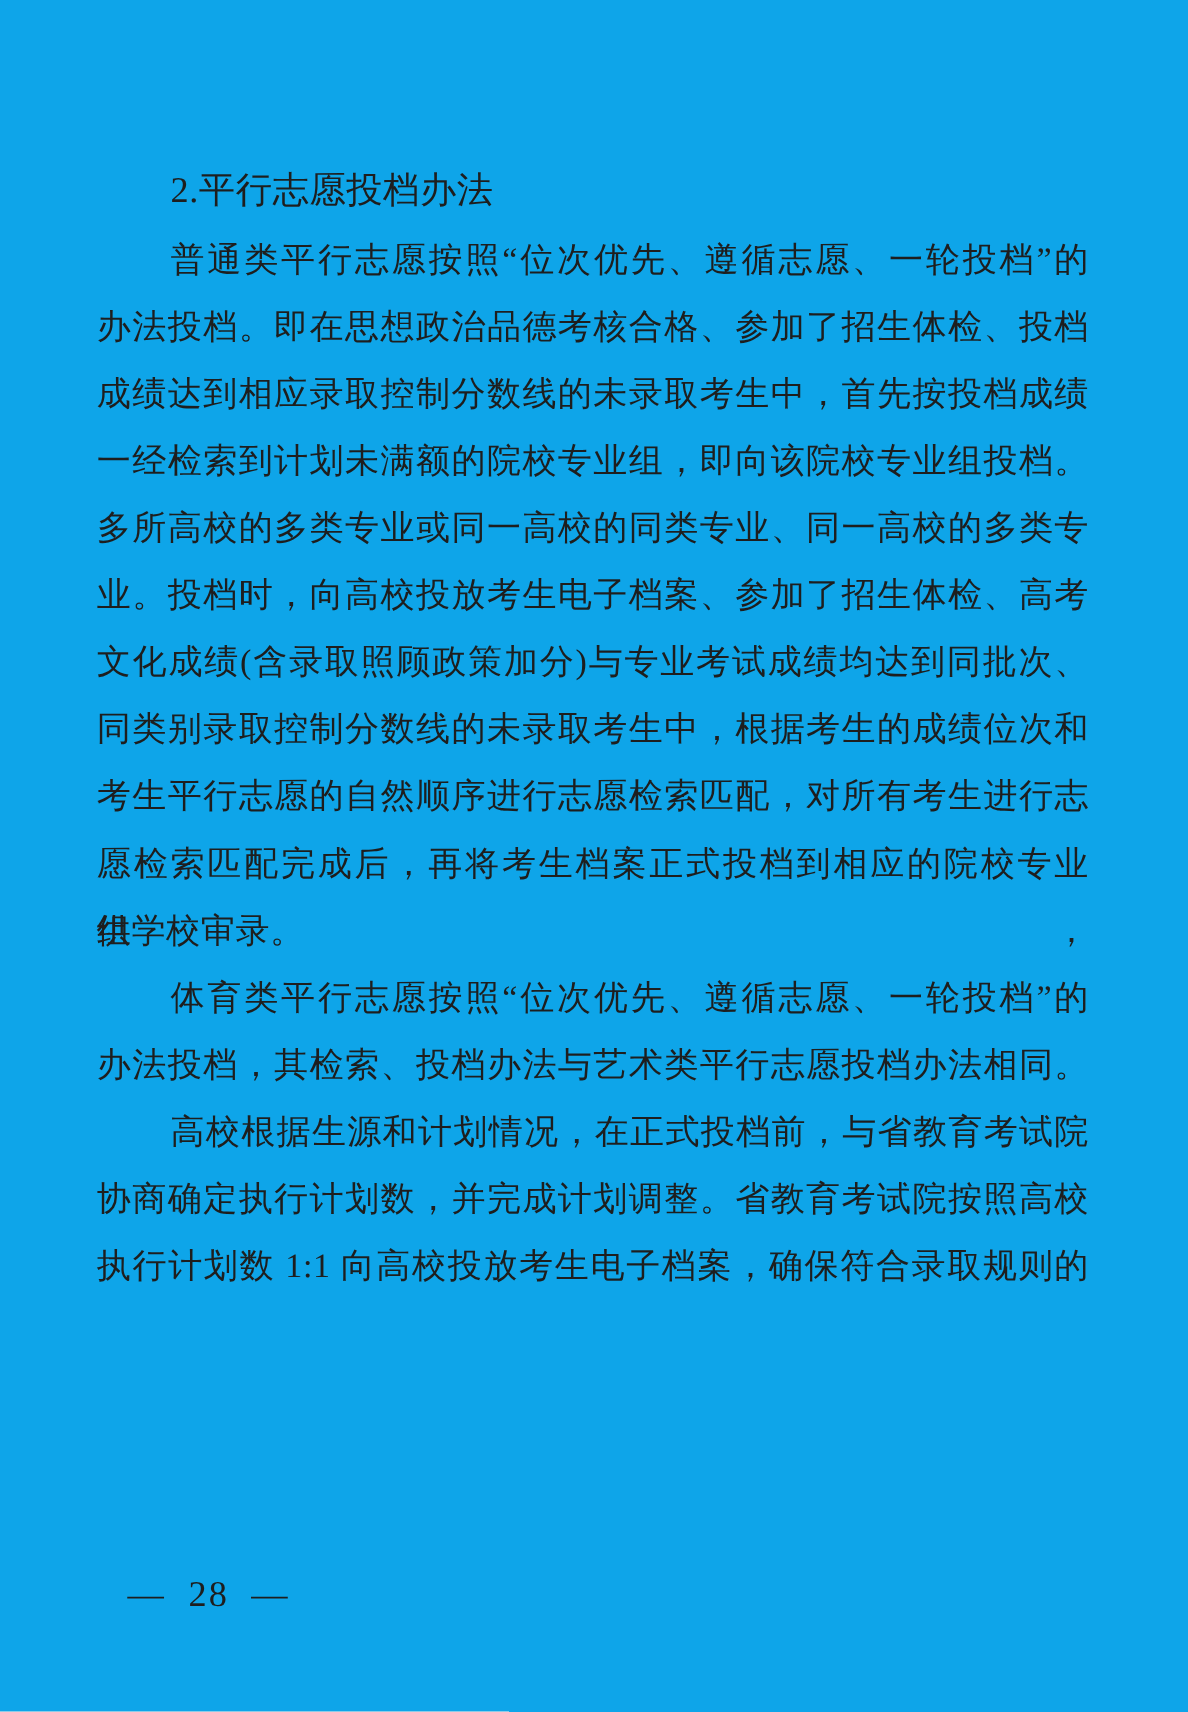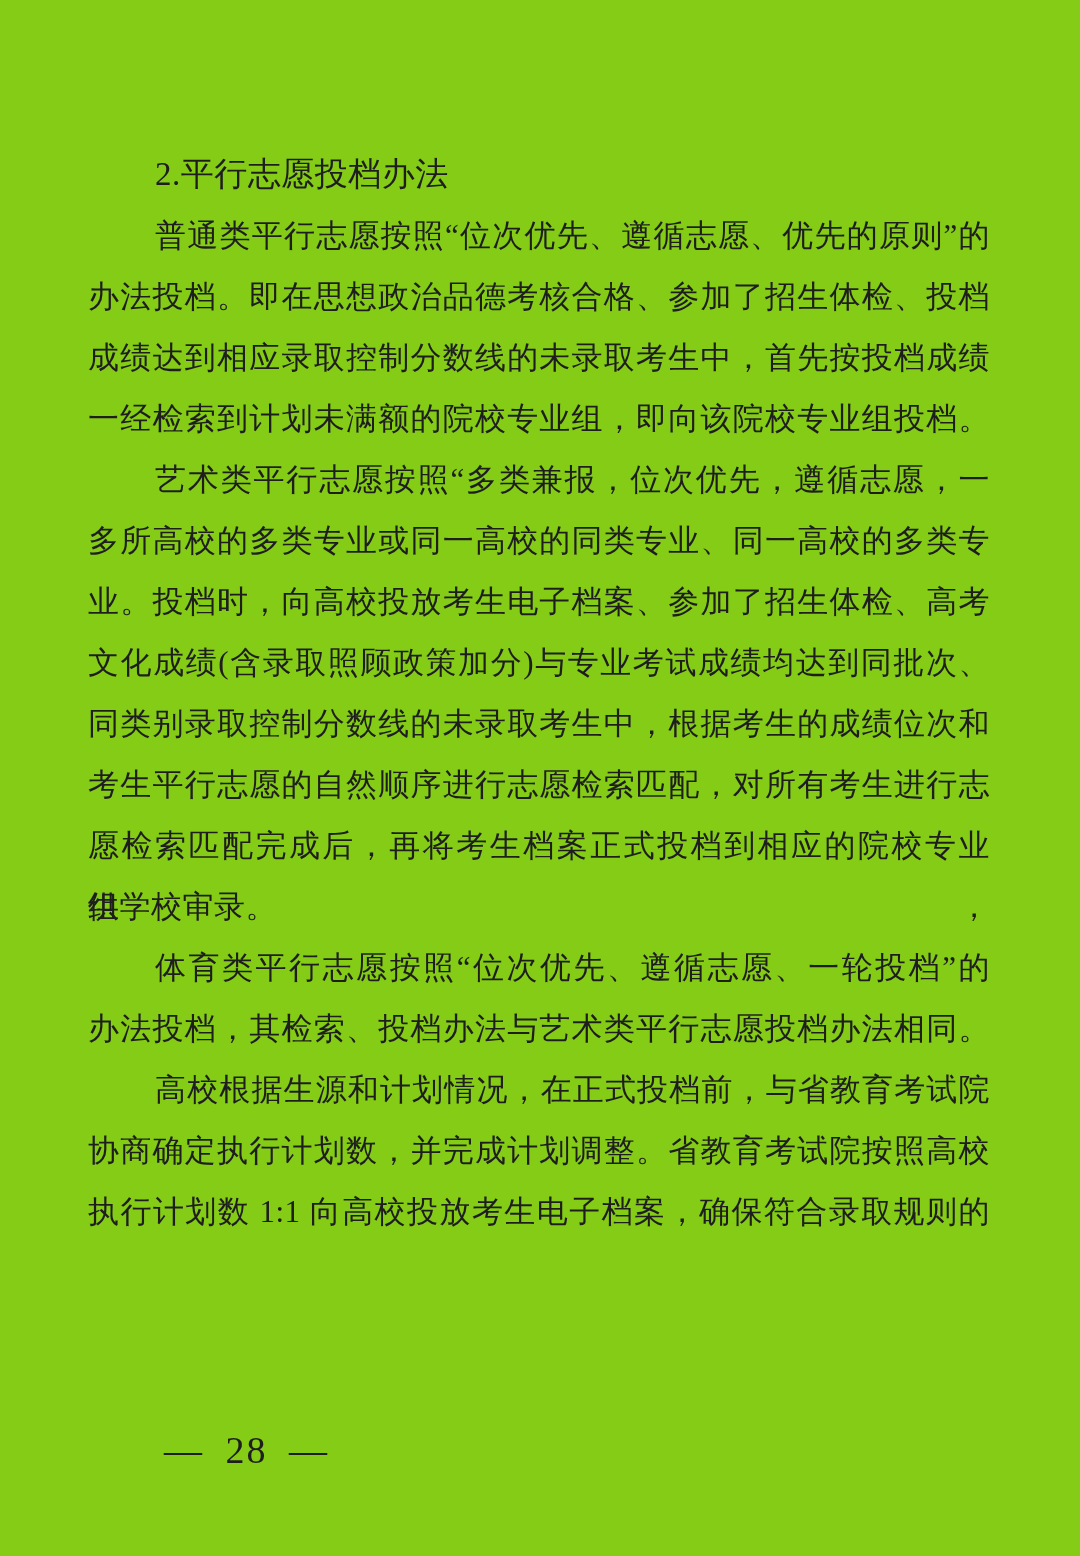--- a/index.html
+++ b/index.html
@@ -5,21 +5,21 @@
   html, body {
     margin: 0;
     padding: 0;
     background: #e8e8e8;
   }
   .page {
     position: relative;
     width: 1080px;
     height: 1556px;
     margin: 0 auto;
-    background: #84cc16;
+    background: #0ea5e9;
     color: #1e1e1e;
     font-family: "Liberation Serif", "DejaVu Serif", serif;
     overflow: hidden;
   }
   .textblock {
     position: absolute;
     left: 88px;
     top: 144px;
     width: 902px;
   }
@@ -39,39 +39,37 @@
     text-align: left;
     text-align-last: left;
   }
   .heading {
     font-size: 33px;
   }
   .footer {
     position: absolute;
     left: 116px;
     top: 1428px;
-    font-size: 38px;
+    font-size: 33px;
     line-height: 44px;
     word-spacing: 10px;
     letter-spacing: 2px;
     color: #1e1e1e;
-    margin-left: 48px;
   }
 </style>
 </head>
 <body>
 
 <div class="page">
   <div class="textblock">
     <div class="line ind left heading">2.平行志愿投档办法</div>
-    <div class="line ind">普通类平行志愿按照“位次优先、遵循志愿、优先的原则”的</div>
+    <div class="line ind">普通类平行志愿按照“位次优先、遵循志愿、一轮投档”的</div>
     <div class="line">办法投档。即在思想政治品德考核合格、参加了招生体检、投档</div>
     <div class="line">成绩达到相应录取控制分数线的未录取考生中，首先按投档成绩</div>
     <div class="line">一经检索到计划未满额的院校专业组，即向该院校专业组投档。</div>
-    <div class="line ind">艺术类平行志愿按照“多类兼报，位次优先，遵循志愿，一</div>
     <div class="line">多所高校的多类专业或同一高校的同类专业、同一高校的多类专</div>
     <div class="line">业。投档时，向高校投放考生电子档案、参加了招生体检、高考</div>
     <div class="line">文化成绩(含录取照顾政策加分)与专业考试成绩均达到同批次、</div>
     <div class="line">同类别录取控制分数线的未录取考生中，根据考生的成绩位次和</div>
     <div class="line">考生平行志愿的自然顺序进行志愿检索匹配，对所有考生进行志</div>
     <div class="line">愿检索匹配完成后，再将考生档案正式投档到相应的院校专业组，</div>
     <div class="line left">供学校审录。</div>
     <div class="line ind">体育类平行志愿按照“位次优先、遵循志愿、一轮投档”的</div>
     <div class="line">办法投档，其检索、投档办法与艺术类平行志愿投档办法相同。</div>
     <div class="line ind">高校根据生源和计划情况，在正式投档前，与省教育考试院</div>

